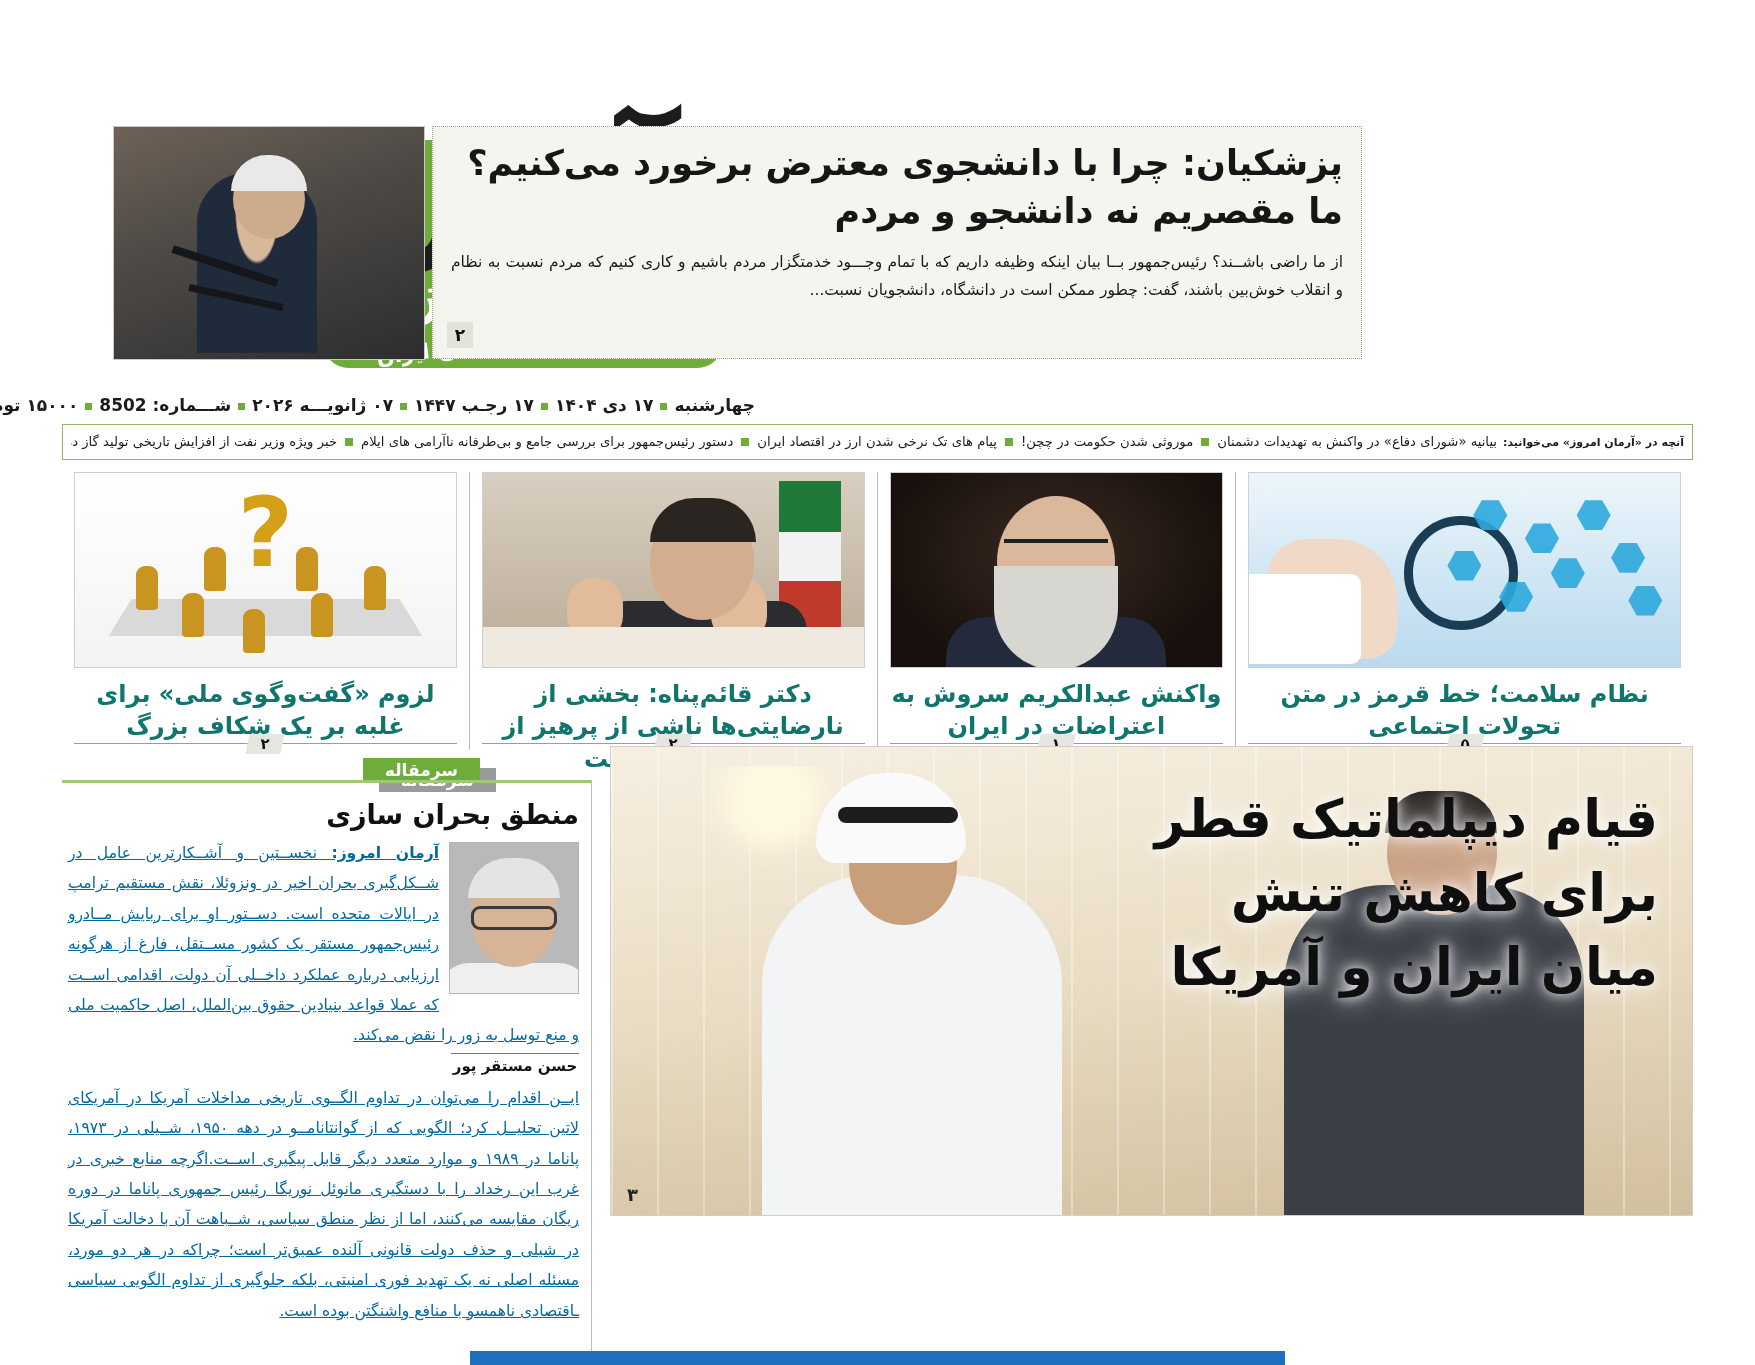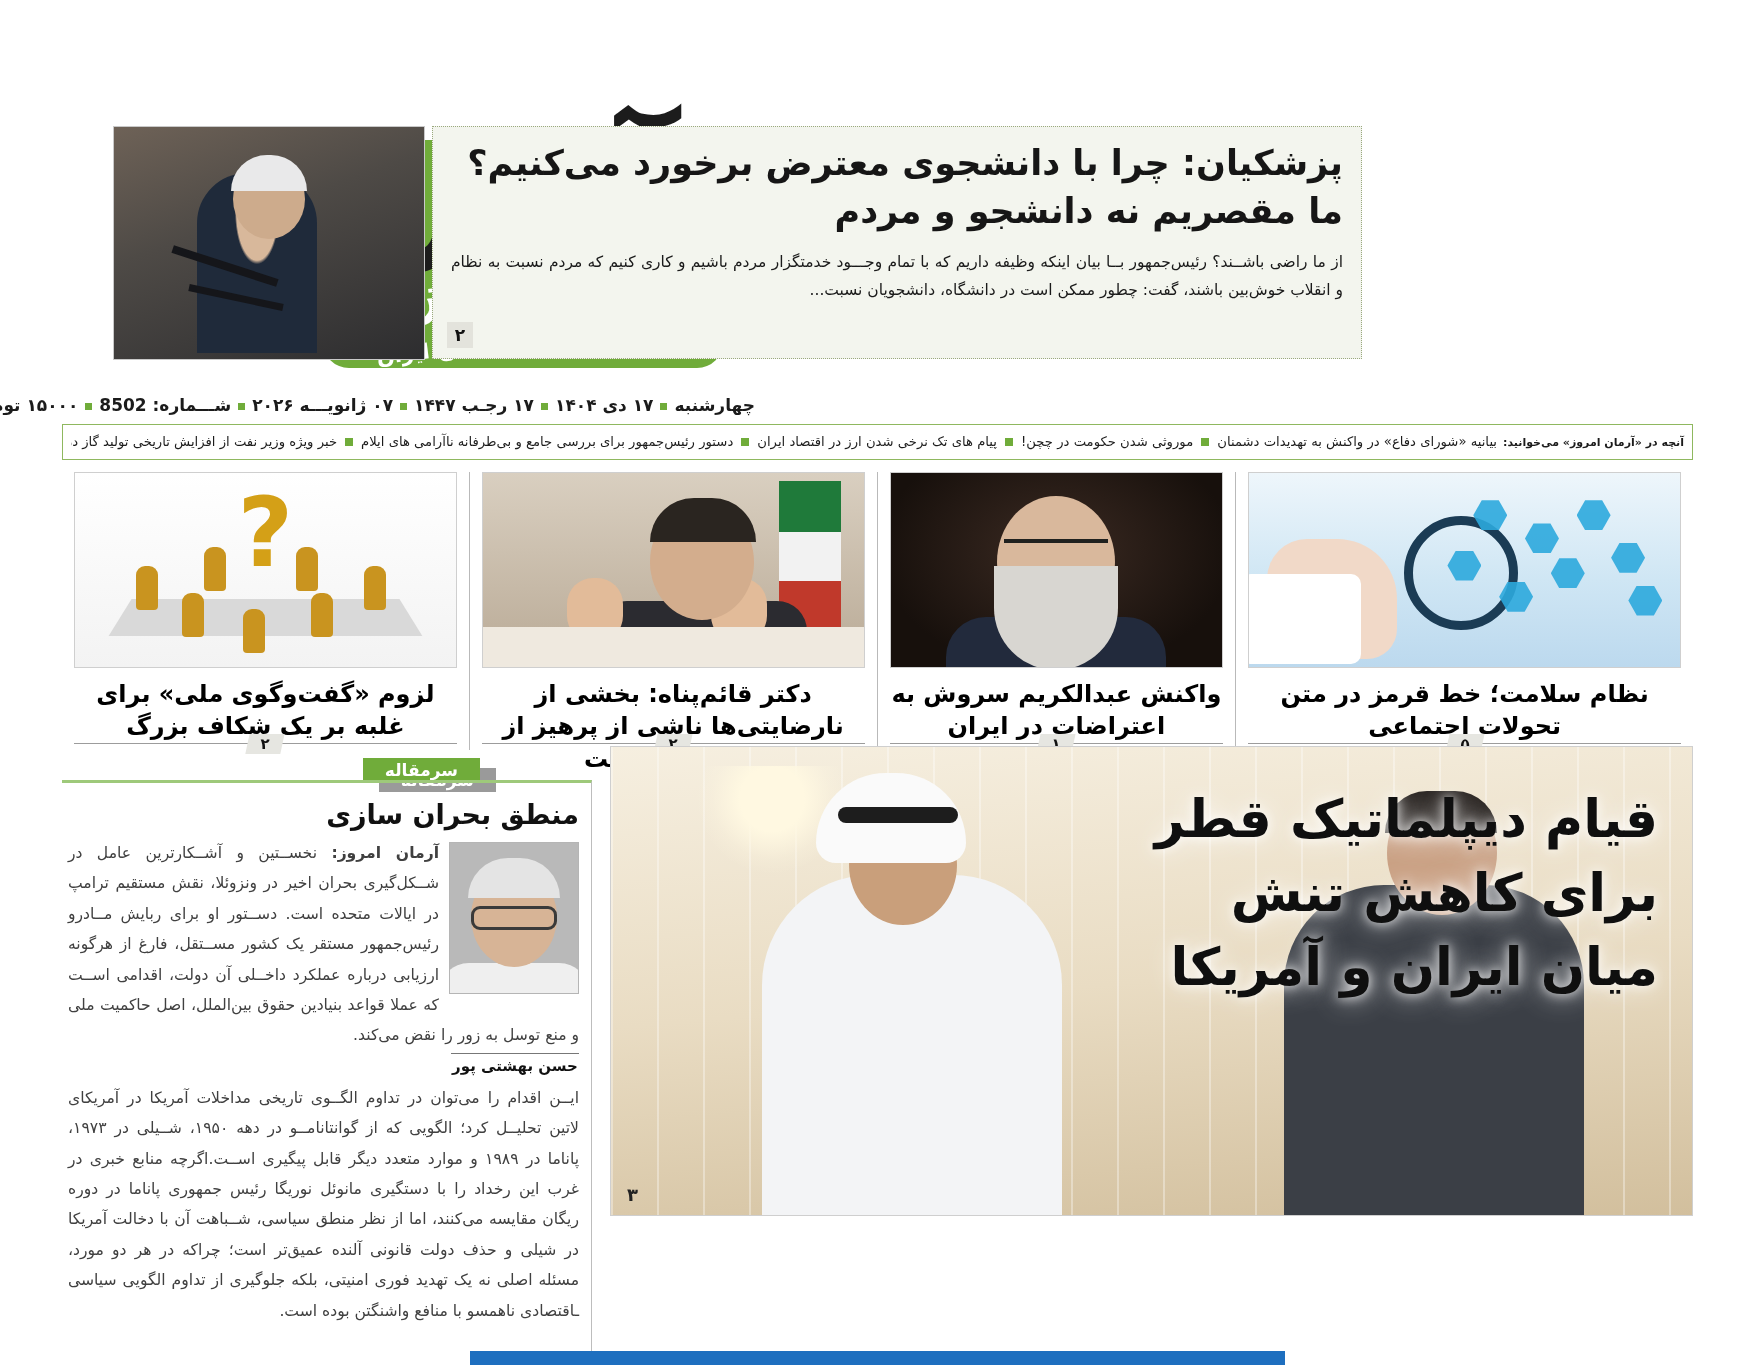--- a/index.html
+++ b/index.html
@@ -99,21 +99,21 @@
     line-height:34px;
   }
   .tdot{display:inline-block;width:8px;height:8px;background:#70ac3a;margin:0 8px;vertical-align:middle;}
 
   
   .cards{position:absolute;right:62px;left:62px;top:472px;height:278px;display:flex;gap:0;}
   .card{position:relative;box-sizing:border-box;padding:0 12px;}
   .card + .card{border-right:1px solid #b9b9b9;}
   .card-img{width:100%;height:196px;border:1px solid #cfcfcf;box-sizing:border-box;overflow:hidden;position:relative;}
   .card-title{
-    margin-top:10px;font-size:24px;font-weight:bold;line-height:1.35;text-align:center;color:#000000;
+    margin-top:10px;font-size:24px;font-weight:bold;line-height:1.35;text-align:center;color:#0f766e;
   }
   .card-rule{position:absolute;left:12px;right:12px;bottom:6px;height:1px;background:#9c9c9c;}
   .card-page{
     position:absolute;left:50%;bottom:-4px;transform:translateX(-50%) skewX(-12deg);
     background:#e6e6e1;padding:1px 13px;font-size:15px;font-weight:bold;color:#111;
   }
   .card-page span{display:inline-block;transform:skewX(12deg);}
 
   
   .art-health{position:absolute;inset:0;background:linear-gradient(180deg,#eef6fb 0%,#cfe6f4 55%,#bcd9ee 100%);}
@@ -195,21 +195,21 @@
     border:1px solid #b5b5b5;background:#b9b9b9;position:relative;overflow:hidden;
   }
   .ed-ph-head{position:absolute;left:50%;top:16%;width:86px;height:100px;border-radius:50%;background:#d7b496;transform:translateX(-50%);}
   .ed-ph-hair{position:absolute;left:50%;top:10%;width:92px;height:40px;border-radius:46px 46px 0 0;background:#e4e4e4;transform:translateX(-50%);}
   .ed-ph-glass{position:absolute;left:50%;top:42%;width:80px;height:18px;border:3px solid #3a3a3a;border-radius:9px;transform:translateX(-50%);}
   .ed-ph-body{position:absolute;left:50%;top:80%;width:150px;height:50px;background:#efefef;border-radius:30px 30px 0 0;transform:translateX(-50%);}
   .ed-author{
     clear:none;float:right;width:128px;text-align:center;font-size:15px;font-weight:bold;
     border-top:1px solid #777;padding-top:3px;margin:2px 0 8px 10px;
   }
-  .ed-body{font-size:15.6px;line-height:1.95;text-align:justify;color:#404040;}
+  .ed-body{font-size:15.6px;line-height:1.95;text-align:justify;color:#0369a1;text-decoration:underline;}
   .ed-body b{font-weight:bold;}
 
   
   .bottom-strip{
     position:absolute;right:470px;left:470px;bottom:0;height:14px;background:#1e6fbf;
   }
 </style>
 </head>
 <body>
 
@@ -349,19 +349,19 @@
     <div class="ed-tag">سرمقاله</div>
     <div class="ed-box">
       <div class="ed-title">منطق بحران سازی</div>
       <div class="ed-photo">
         <div class="ed-ph-body"></div>
         <div class="ed-ph-head"></div>
         <div class="ed-ph-hair"></div>
         <div class="ed-ph-glass"></div>
       </div>
       <div class="ed-body"><b>آرمان امروز:</b> <span>نخســتین و آشــکارترین عامل در شــکل‌گیری بحران اخیر در ونزوئلا، نقش مستقیم ترامپ در ایالات متحده است. دســتور او برای ربایش مــادرو رئیس‌جمهور مستقر یک کشور مســتقل، فارغ از هرگونه ارزیابی درباره عملکرد داخــلی آن دولت، اقدامی اســت که عملا قواعد بنیادین حقوق بین‌الملل، اصل حاکمیت ملی و منع توسل به زور را نقض می‌کند.</span></div>
-      <div class="ed-author">حسن بهشتی پور</div>
+      <div class="ed-author">حسن مستقر پور</div>
       <div class="ed-body" style="clear:both;margin-top:6px">ایــن اقدام را می‌توان در تداوم الگــوی تاریخی مداخلات آمریکا در آمریکای لاتین تحلیــل کرد؛ الگویی که از گوانتانامــو در دهه ۱۹۵۰، شــیلی در ۱۹۷۳، پاناما در ۱۹۸۹ و موارد متعدد دیگر قابل پیگیری اســت.اگرچه منابع خبری در غرب این رخداد را با دستگیری مانوئل نوریگا رئیس جمهوری پاناما در دوره ریگان مقایسه می‌کنند، اما از نظر منطق سیاسی، شــباهت آن با دخالت آمریکا در شیلی و حذف دولت قانونی آلنده عمیق‌تر است؛ چراکه در هر دو مورد، مسئله اصلی نه یک تهدید فوری امنیتی، بلکه جلوگیری از تداوم الگویی سیاسی ـاقتصادی ناهمسو با منافع واشنگتن بوده است.</div>
     </div>
   </div>
 
   <div class="bottom-strip"></div>
 </div>
 
 </body></html>

